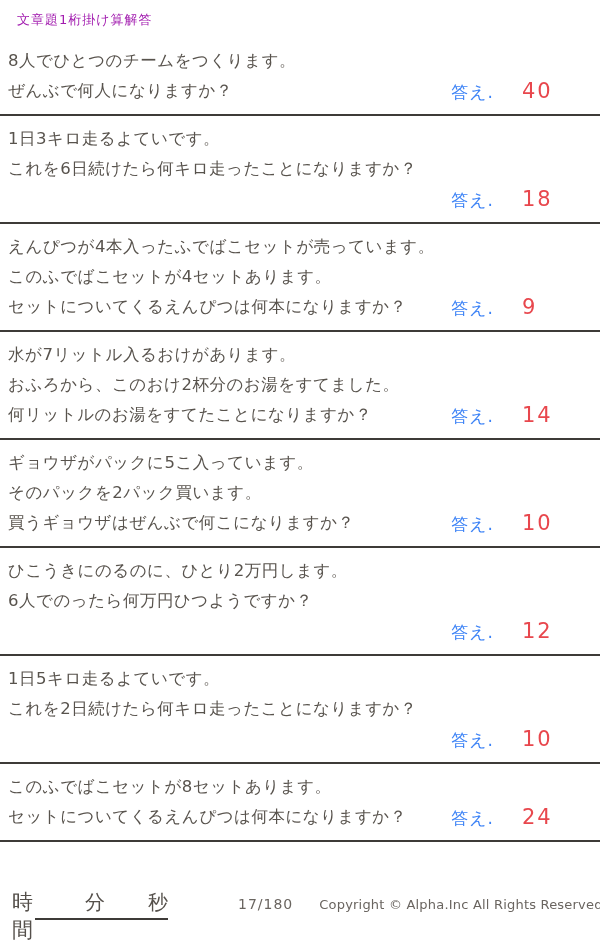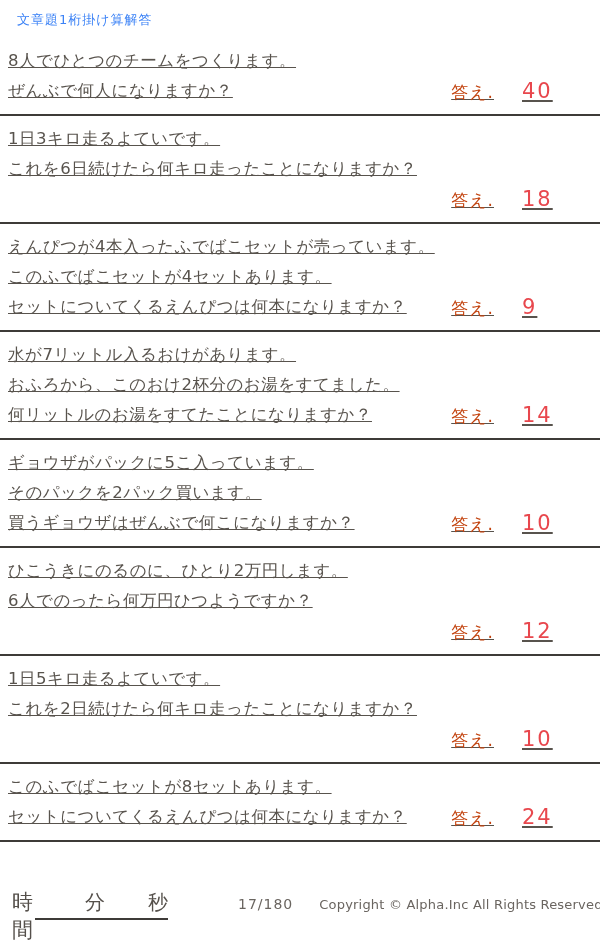--- a/index.html
+++ b/index.html
@@ -11,50 +11,49 @@
     font-family: "DejaVu Sans", sans-serif;
     color: #58534d;
     overflow: hidden;
   }
   .header {
     height: 38px;
     padding: 9px 0 0 17px;
   }
   .page-title {
     font-size: 13px;
-    color: #3b82f6;
+    color: #a21caf;
     letter-spacing: 1px;
     margin-top: 24px;
   }
   .problems { }
   .problem {
     border-bottom: 2px solid #3e3b38;
     padding: 8px 0;
-    text-decoration: underline;
   }
   .p-row {
     height: 30px;
     display: flex;
     align-items: center;
     padding-left: 8px;
   }
   .p-text {
     font-size: 16.5px;
     letter-spacing: 0.5px;
     white-space: nowrap;
   }
   .answer-group {
     margin-left: auto;
     padding-right: 14px;
     display: flex;
     align-items: baseline;
   }
   .answer-label {
     font-size: 17px;
-    color: #c2410c;
+    color: #3b82f6;
     letter-spacing: 1px;
   }
   .answer-value {
     width: 64px;
     margin-left: 28px;
     text-align: left;
     font-size: 21px;
     letter-spacing: 2px;
     color: #e8474d;
   }

